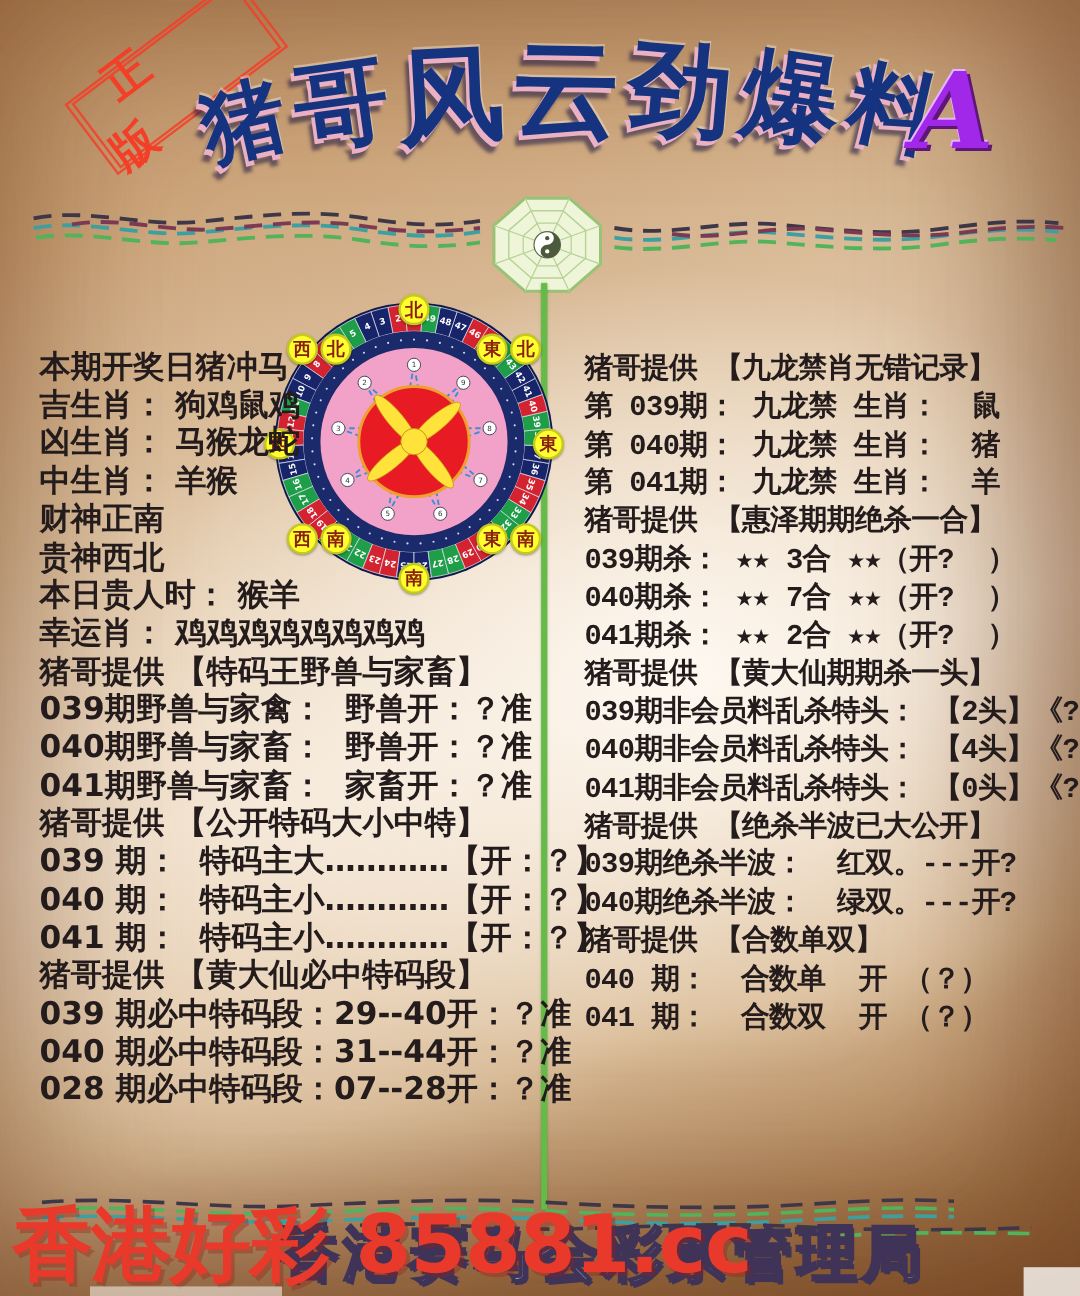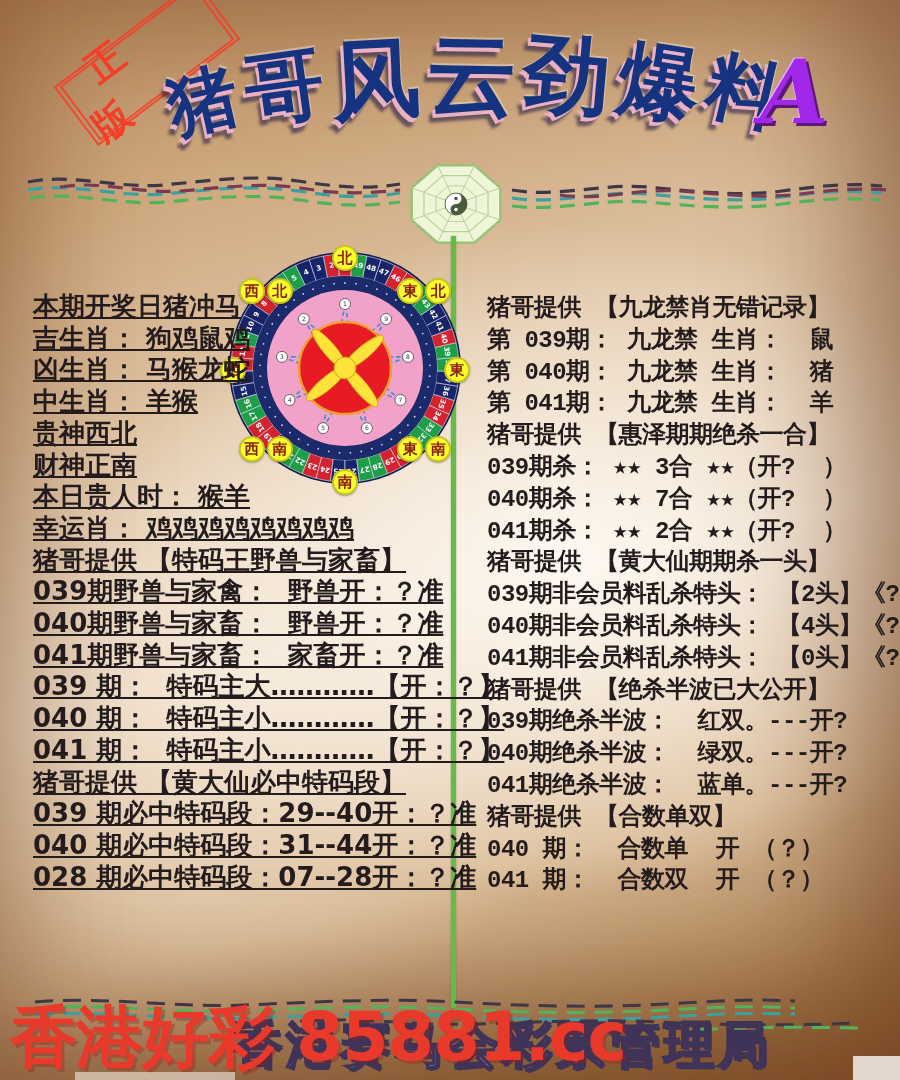--- a/index.html
+++ b/index.html
@@ -42,21 +42,21 @@
     font-size:88px; font-weight:bold; color:#a128e8;
     text-shadow:3px 3px 0 #5e1678, -1px -1px 0 #e2b4ff;
   }
   
   .divider-top{position:absolute; left:0; top:160px;}
   .vline{position:absolute; left:451px; top:236px; width:5px; height:772px; background:#65bb47; box-shadow:0 0 2px rgba(60,120,40,.6);}
   .divider-bottom{position:absolute; left:0; top:988px;}
   
   .col{position:absolute; color:#241c1c; font-weight:600;}
   .col .line{white-space:pre;}
-  .col-left{left:33px; top:291px; width:445px; font-size:26px; line-height:31.7px;text-decoration:underline;}
+  .col-left{left:33px; top:291px; width:445px; font-size:26px; line-height:31.7px;}
   .col-right{left:487px; top:293px; width:405px; font-size:24px; line-height:31.8px; letter-spacing:-.5px;font-family:Liberation Mono, monospace;}
   
   .wheel{position:absolute; left:225px; top:248px;}
   .badge-layer{position:absolute; left:185px; top:210px; width:320px; height:320px; pointer-events:none;}
   .badge{position:absolute; display:flex; gap:2px; transform:translate(-50%,-50%);}
   .badge b{
     display:block; width:26px; height:26px; border-radius:50%;
     background:#ffff2e; border:2px solid #c5c81e; box-sizing:border-box;
     color:#8a2010; font-size:15px; font-weight:bold; text-align:center; line-height:22px;
     box-shadow:0 1px 2px rgba(0,0,0,.35);
@@ -344,28 +344,29 @@
         <b>西</b>
         <b>北</b>
       </div>
     </div>
 
   <div class="col col-left">
       <div class="line">本期开奖日猪冲马</div>
       <div class="line">吉生肖： 狗鸡鼠鸡</div>
       <div class="line">凶生肖： 马猴龙蛇</div>
       <div class="line">中生肖： 羊猴</div>
+      <div class="line">财神正南</div>
       <div class="line">贵神西北</div>
-      <div class="line">财神正南</div>
       <div class="line">本日贵人时： 猴羊</div>
       <div class="line">幸运肖： 鸡鸡鸡鸡鸡鸡鸡鸡</div>
       <div class="line">猪哥提供 【特码王野兽与家畜】</div>
       <div class="line">039期野兽与家禽：  野兽开：？准</div>
       <div class="line">040期野兽与家畜：  野兽开：？准</div>
       <div class="line">041期野兽与家畜：  家畜开：？准</div>
+      <div class="line">猪哥提供 【公开特码大小中特】</div>
       <div class="line">039 期：  特码主大…………【开：？】</div>
       <div class="line">040 期：  特码主小…………【开：？】</div>
       <div class="line">041 期：  特码主小…………【开：？】</div>
       <div class="line">猪哥提供 【黄大仙必中特码段】</div>
       <div class="line">039 期必中特码段：29--40开：？准</div>
       <div class="line">040 期必中特码段：31--44开：？准</div>
       <div class="line">028 期必中特码段：07--28开：？准</div>
     </div>
   <div class="col col-right">
       <div class="line">猪哥提供 【九龙禁肖无错记录】</div>
@@ -376,21 +377,20 @@
       <div class="line">039期杀： ★★ 3合 ★★（开?  ）</div>
       <div class="line">040期杀： ★★ 7合 ★★（开?  ）</div>
       <div class="line">041期杀： ★★ 2合 ★★（开?  ）</div>
       <div class="line">猪哥提供 【黄大仙期期杀一头】</div>
       <div class="line">039期非会员料乱杀特头： 【2头】《? 》</div>
       <div class="line">040期非会员料乱杀特头： 【4头】《? 》</div>
       <div class="line">041期非会员料乱杀特头： 【0头】《? 》</div>
       <div class="line">猪哥提供 【绝杀半波已大公开】</div>
       <div class="line">039期绝杀半波：  红双。---开?</div>
       <div class="line">040期绝杀半波：  绿双。---开?</div>
-      <div class="line">041期绝杀半波：  蓝单。---开?</div>
       <div class="line">猪哥提供 【合数单双】</div>
       <div class="line">040 期：  合数单  开 （？）</div>
       <div class="line">041 期：  合数双  开 （？）</div>
     </div>
 
   <svg class="divider-bottom" width="900" height="60" viewBox="0 0 900 60">
     <g fill="none" stroke-width="3" stroke-dasharray="18 10">
       <path d="M35,14 c70,-6 140,6 210,3 s140,-7 210,-3 s140,6 210,2 s90,-5 130,-3" stroke="#3d3748"></path>
       <path d="M35,20 c70,-5 140,6 210,3 s140,-6 210,-2 s140,5 210,1 s90,-4 130,-2" stroke="#52b35a"></path>
       <path d="M35,27 c70,-5 140,5 210,3 s140,-6 210,-2 s140,5 210,1 s90,-4 130,-3" stroke="#3da0a0"></path>

